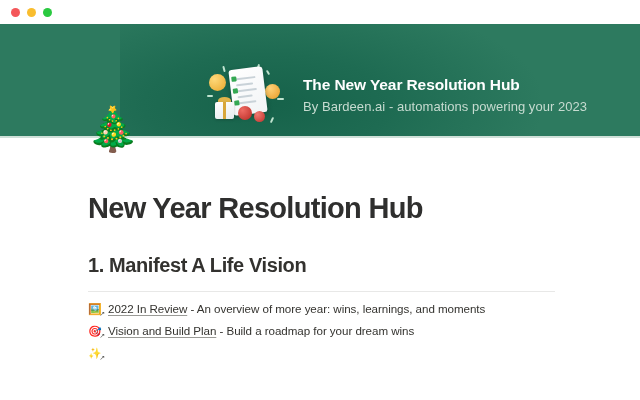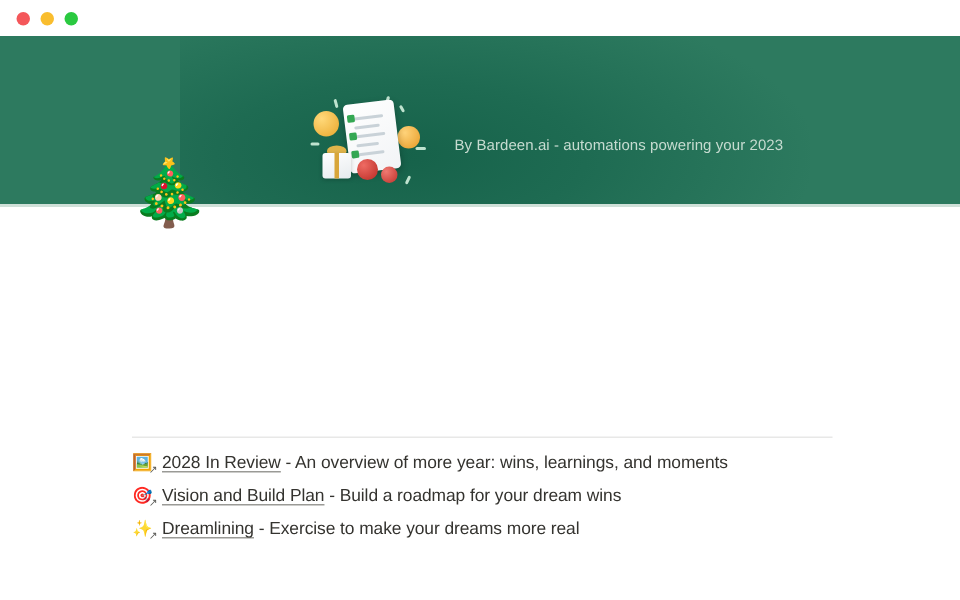--- a/index.html
+++ b/index.html
@@ -127,21 +127,21 @@
     color:#ffffff;
     font-size:15.5px;
     font-weight:700;
     letter-spacing:-0.1px;
     line-height:1.2;
     white-space:nowrap;
   }
   .banner-sub {
     margin-top:5px;
     color:#c6dbd0;
-    font-size:10px;
+    font-size:13px;
     font-weight:400;
     letter-spacing:.05px;
     white-space:nowrap;
   }
 
   
   .tree {
     position:absolute;
     left:86px; top:108px;
     font-size:43px;
@@ -254,47 +254,49 @@
           <span class="art-check"></span>
           <span class="art-check art-check2"></span>
           <span class="art-check art-check3"></span>
         </div>
         <span class="b-bow"></span>
         <span class="b-gift"></span>
         <span class="art-ball b-red1"></span>
         <span class="art-ball b-red2"></span>
       </div>
       <div class="banner-text">
+        <div class="banner-title">The New Year Resolution Hub</div>
         <div class="banner-sub">By Bardeen.ai - automations powering your 2023</div>
       </div>
     </div>
 
     <div class="header-bottom-line"></div>
   </div>
 
   <div class="tree">🎄</div>
 
   <div class="content">
 
-
+    <div class="page-title">New Year Resolution Hub</div>
+
+    <div class="section-title">1. Manifest A Life Vision</div>
 
     <div class="divider"></div>
 
     <div class="list">
 
       <div class="list-item">
         <span class="li-icon">🖼️</span>
-        <span class="li-text"><span class="li-link">2028 In Review</span><span> - An overview of more year: wins, learnings, and moments</span></span>
+        <span class="li-text"><span class="li-link">2022 In Review</span><span> - An overview of more year: wins, learnings, and moments</span></span>
       </div>
 
       <div class="list-item">
         <span class="li-icon">🎯</span>
         <span class="li-text"><span class="li-link">Vision and Build Plan</span><span> - Build a roadmap for your dream wins</span></span>
       </div>
 
       <div class="list-item">
         <span class="li-icon">✨</span>
-        <span class="li-text"><span class="li-link">Dreamlining</span><span>  - Exercise to make your dreams more real</span></span>
       </div>
 
     </div>
   </div>
 </div>
 
 </body></html>

